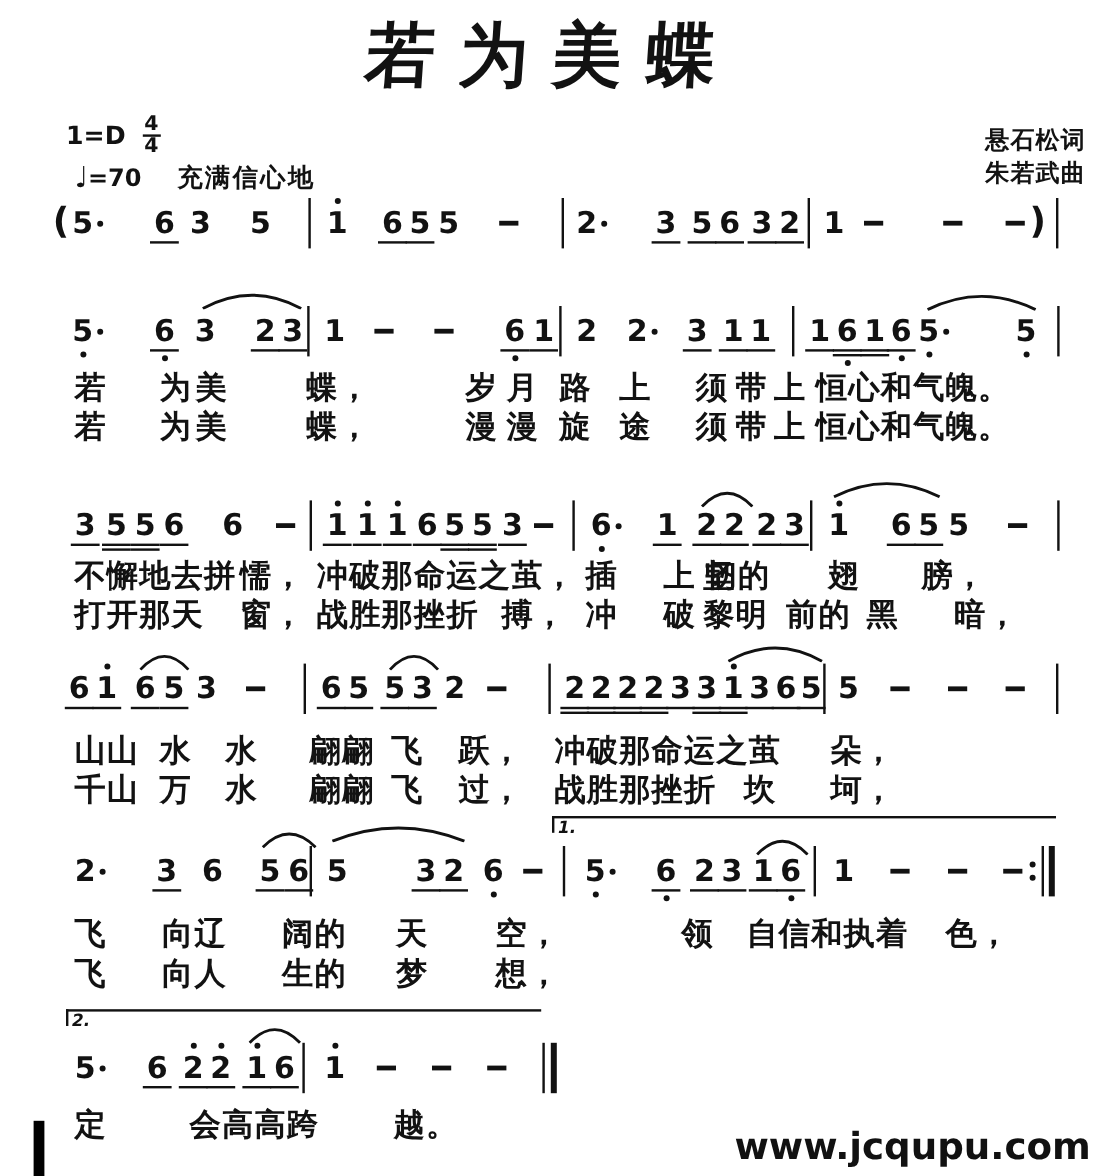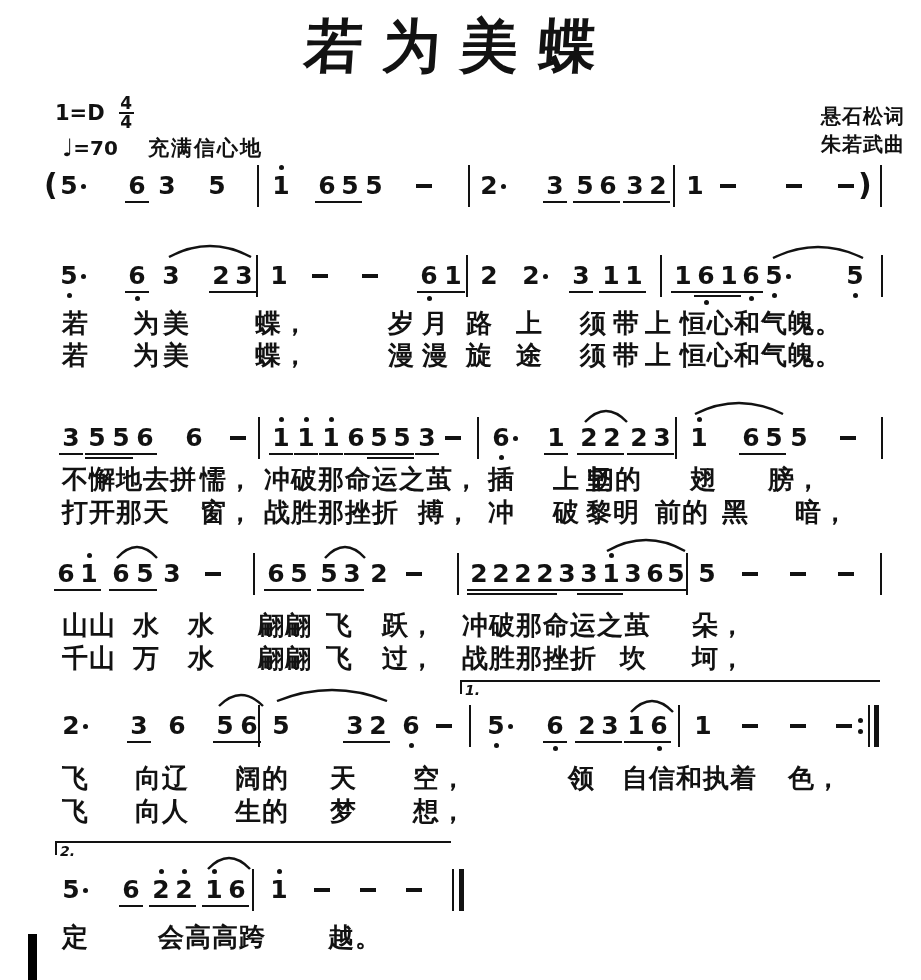--- a/index.html
+++ b/index.html
@@ -440,13 +440,14 @@
       <div class="lyr" style="left: 235px; top: 794px;">生的</div>
       <div class="lyr" style="left: 330px; top: 794px;">梦</div>
       <div class="lyr" style="left: 413px; top: 794px;">想，</div>
       <div class="lyr" style="left: 62px; top: 920px;">定</div>
       <div class="lyr" style="left: 158px; top: 920px;">会高高跨</div>
       <div class="lyr" style="left: 328px; top: 920px;">越。</div>
     </div>
 
   <div class="artifact" style="left:28px; top:934px; width:9px; height:46px;"></div>
 
+  <div class="watermark">www.jcqupu.com</div>
 </div>
 
 </body></html>

